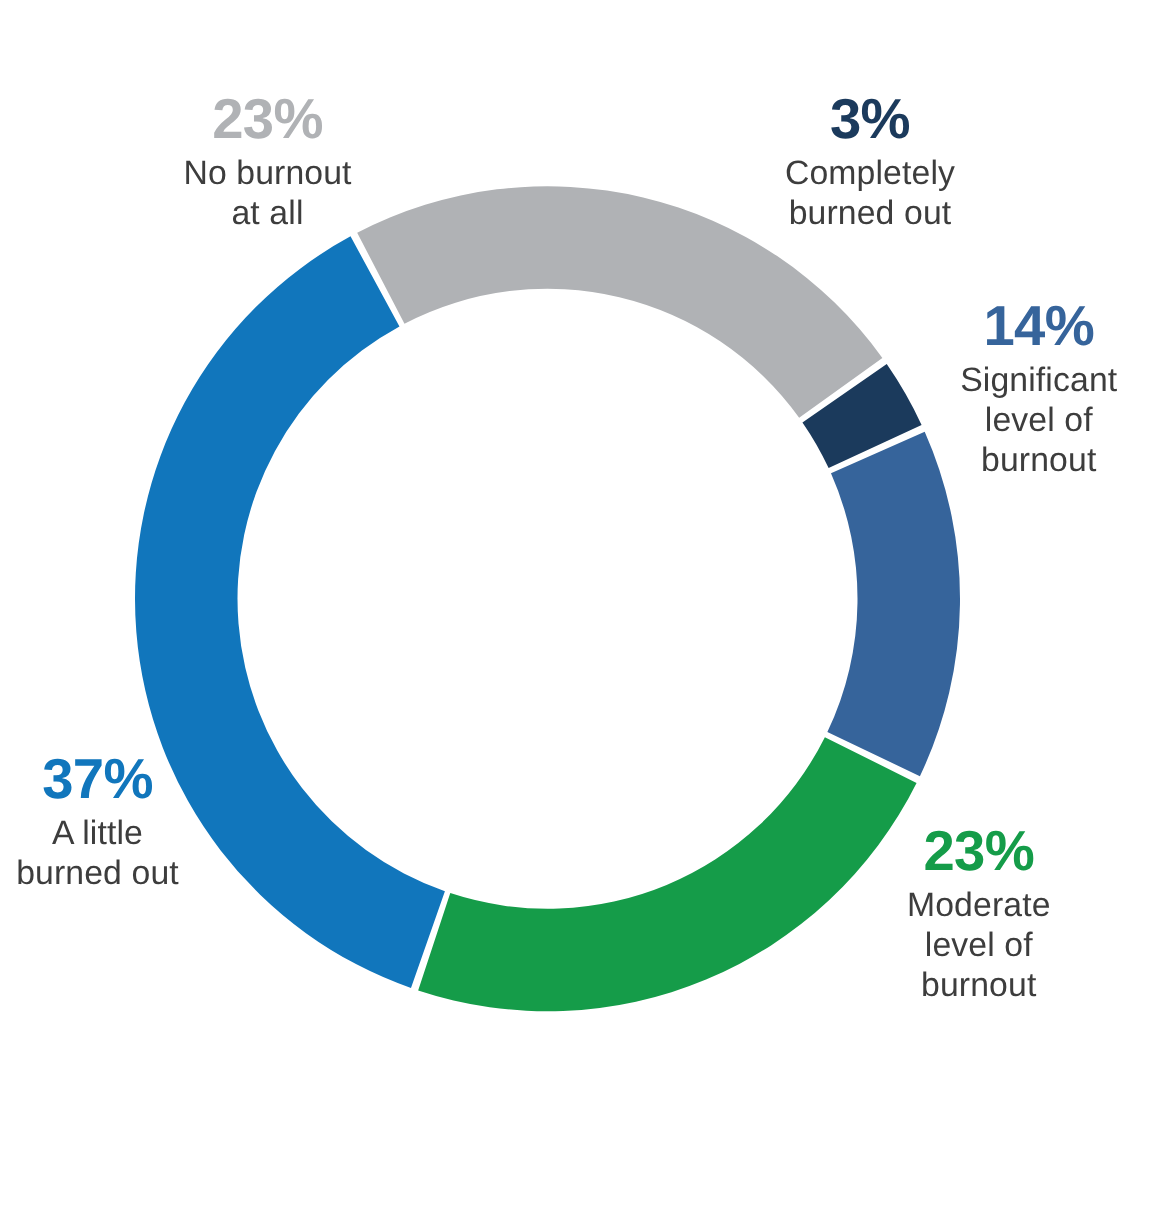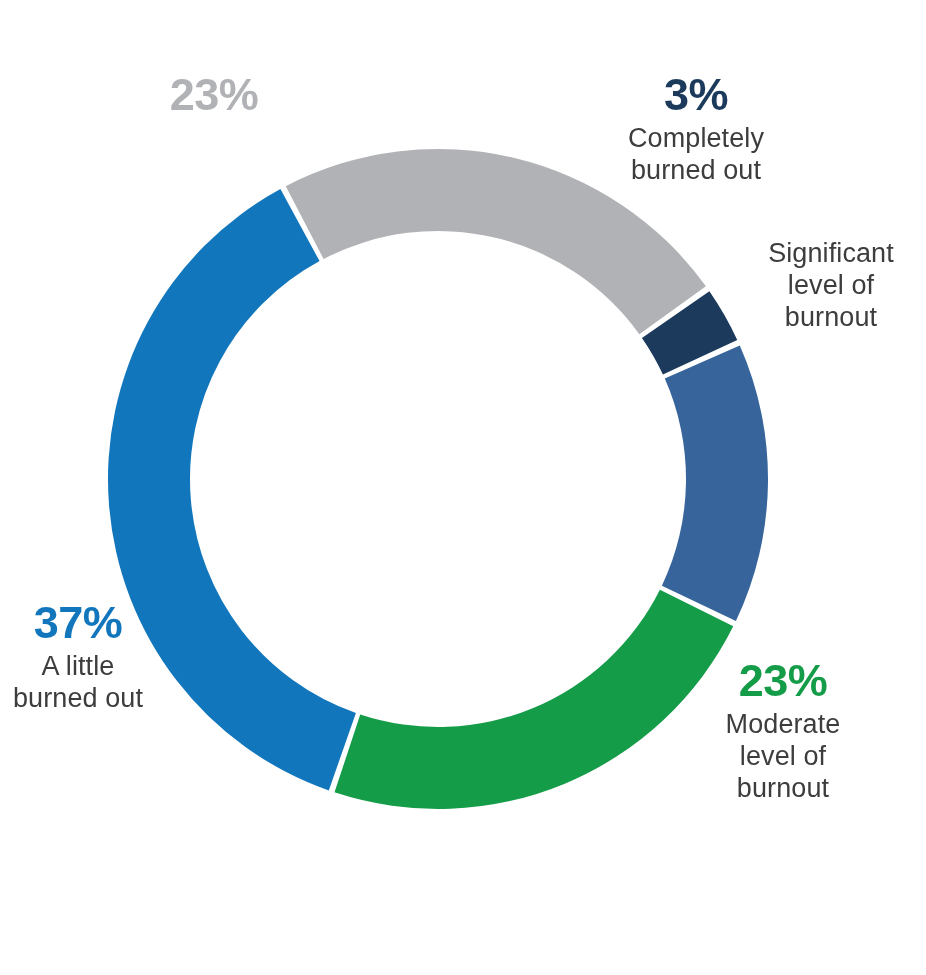--- a/index.html
+++ b/index.html
@@ -88,28 +88,30 @@
         <path d="M 285.75 186.22 A 330 330 0 0 1 705.90 286.31 L 639.33 334.19 A 248 248 0 0 0 323.58 258.97 Z" fill="#b0b2b5"></path>
         <path d="M 709.39 291.26 A 330 330 0 0 1 737.26 339.93 L 662.90 374.48 A 248 248 0 0 0 641.95 337.91 Z" fill="#1b3a5c"></path>
         <path d="M 739.76 345.43 A 330 330 0 0 1 735.92 620.94 L 661.89 585.67 A 248 248 0 0 0 664.78 378.62 Z" fill="#36649b"></path>
         <path d="M 733.26 626.37 A 330 330 0 0 1 334.52 792.36 L 360.23 714.49 A 248 248 0 0 0 659.90 589.75 Z" fill="#159c49"></path>
         <path d="M 328.79 790.41 A 330 330 0 0 1 280.41 189.06 L 319.57 261.11 A 248 248 0 0 0 355.93 713.03 Z" fill="#1176bc"></path>
       </g>
   </svg>
 
   <div class="callout" id="callout-no-burnout">
     <span class="pct" style="color: rgb(176, 178, 181);">23%</span>
+    <span class="desc">No burnout<br>at all</span>
   </div>
 
   <div class="callout" id="callout-completely">
     <span class="pct" style="color: rgb(27, 58, 92);">3%</span>
     <span class="desc">Completely<br>burned out</span>
   </div>
 
   <div class="callout" id="callout-significant">
+    <span class="pct" style="color: rgb(54, 100, 155);">14%</span>
     <span class="desc">Significant<br>level of<br>burnout</span>
   </div>
 
   <div class="callout" id="callout-moderate">
     <span class="pct" style="color: rgb(21, 156, 73);">23%</span>
     <span class="desc">Moderate<br>level of<br>burnout</span>
   </div>
 
   <div class="callout" id="callout-little">
     <span class="pct" style="color: rgb(17, 118, 188);">37%</span>

